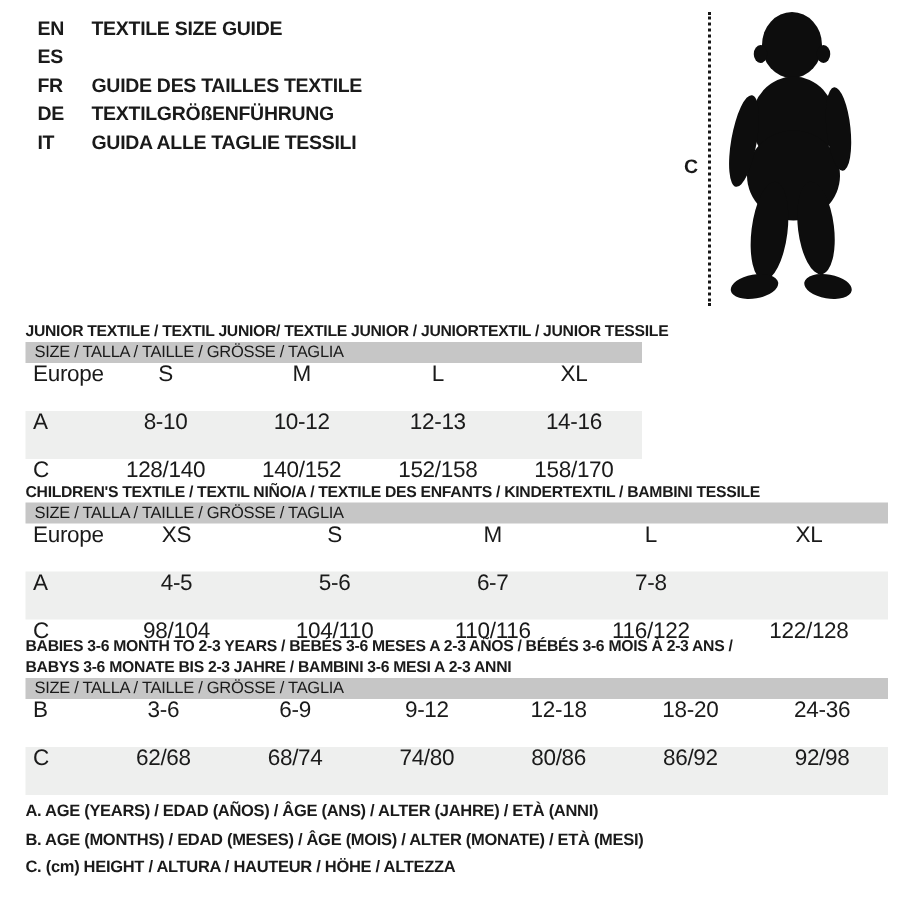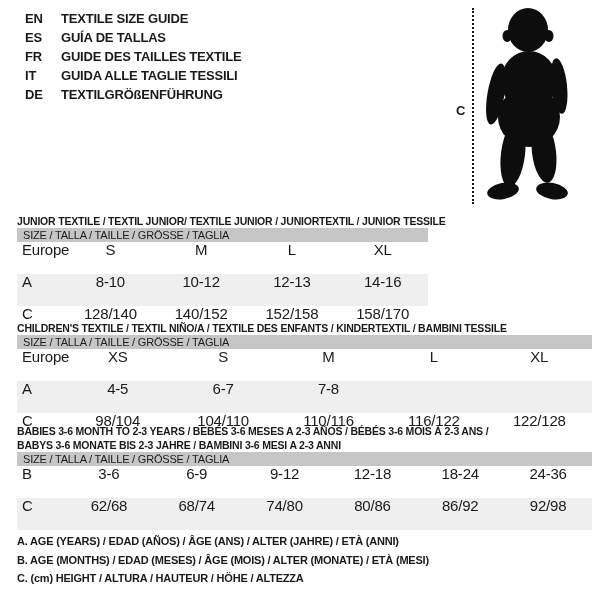--- a/index.html
+++ b/index.html
@@ -39,33 +39,32 @@
 
 <div class="canvas">
 
   <div class="langs" id="langs">
       <div class="lang-row">
         <span class="lang-code">EN</span>
         <span class="lang-label">TEXTILE SIZE GUIDE</span>
       </div>
       <div class="lang-row">
         <span class="lang-code">ES</span>
-        <span class="lang-label">GUÍA DE TALLAS</span>
       </div>
       <div class="lang-row">
         <span class="lang-code">FR</span>
         <span class="lang-label">GUIDE DES TAILLES TEXTILE</span>
       </div>
       <div class="lang-row">
+        <span class="lang-code">DE</span>
+        <span class="lang-label">TEXTILGRÖßENFÜHRUNG</span>
+      </div>
+      <div class="lang-row">
         <span class="lang-code">IT</span>
         <span class="lang-label">GUIDA ALLE TAGLIE TESSILI</span>
-      </div>
-      <div class="lang-row">
-        <span class="lang-code">DE</span>
-        <span class="lang-label">TEXTILGRÖßENFÜHRUNG</span>
       </div>
     </div>
 
   <span class="c-label">C</span>
   <div class="height-line"></div>
 
   <svg class="toddler" width="86" height="202" viewBox="0 0 86 202" xmlns="http://www.w3.org/2000/svg">
     <g fill="#0d0d0d">
       <ellipse cx="46" cy="28" rx="20" ry="22"></ellipse>
       <ellipse cx="25" cy="34" rx="4.5" ry="6"></ellipse>
@@ -121,20 +120,21 @@
             <div class="tlabel">Europe</div>
             <div class="tcell">XS</div>
             <div class="tcell">S</div>
             <div class="tcell">M</div>
             <div class="tcell">L</div>
             <div class="tcell">XL</div>
           </div>
           <div class="trow alt" style="--n: 5;">
             <div class="tlabel">A</div>
             <div class="tcell">4-5</div>
+            <div class="tcell">5-6</div>
             <div class="tcell">6-7</div>
             <div class="tcell">7-8</div>
           </div>
           <div class="trow" style="--n: 5;">
             <div class="tlabel">C</div>
             <div class="tcell">98/104</div>
             <div class="tcell">104/110</div>
             <div class="tcell">110/116</div>
             <div class="tcell">116/122</div>
             <div class="tcell">122/128</div>
@@ -147,21 +147,21 @@
           <div class="sec-title-line">BABYS 3-6 MONATE BIS 2-3 JAHRE / BAMBINI 3-6 MESI A 2-3 ANNI</div>
         </div>
         <div class="stable wide" style="--n: 6;">
           <div class="thead">SIZE / TALLA / TAILLE / GRÖSSE / TAGLIA</div>
           <div class="trow" style="--n: 6;">
             <div class="tlabel">B</div>
             <div class="tcell">3-6</div>
             <div class="tcell">6-9</div>
             <div class="tcell">9-12</div>
             <div class="tcell">12-18</div>
-            <div class="tcell">18-24</div>
+            <div class="tcell">18-20</div>
             <div class="tcell">24-36</div>
           </div>
           <div class="trow alt" style="--n: 6;">
             <div class="tlabel">C</div>
             <div class="tcell">62/68</div>
             <div class="tcell">68/74</div>
             <div class="tcell">74/80</div>
             <div class="tcell">80/86</div>
             <div class="tcell">86/92</div>
             <div class="tcell">92/98</div>

